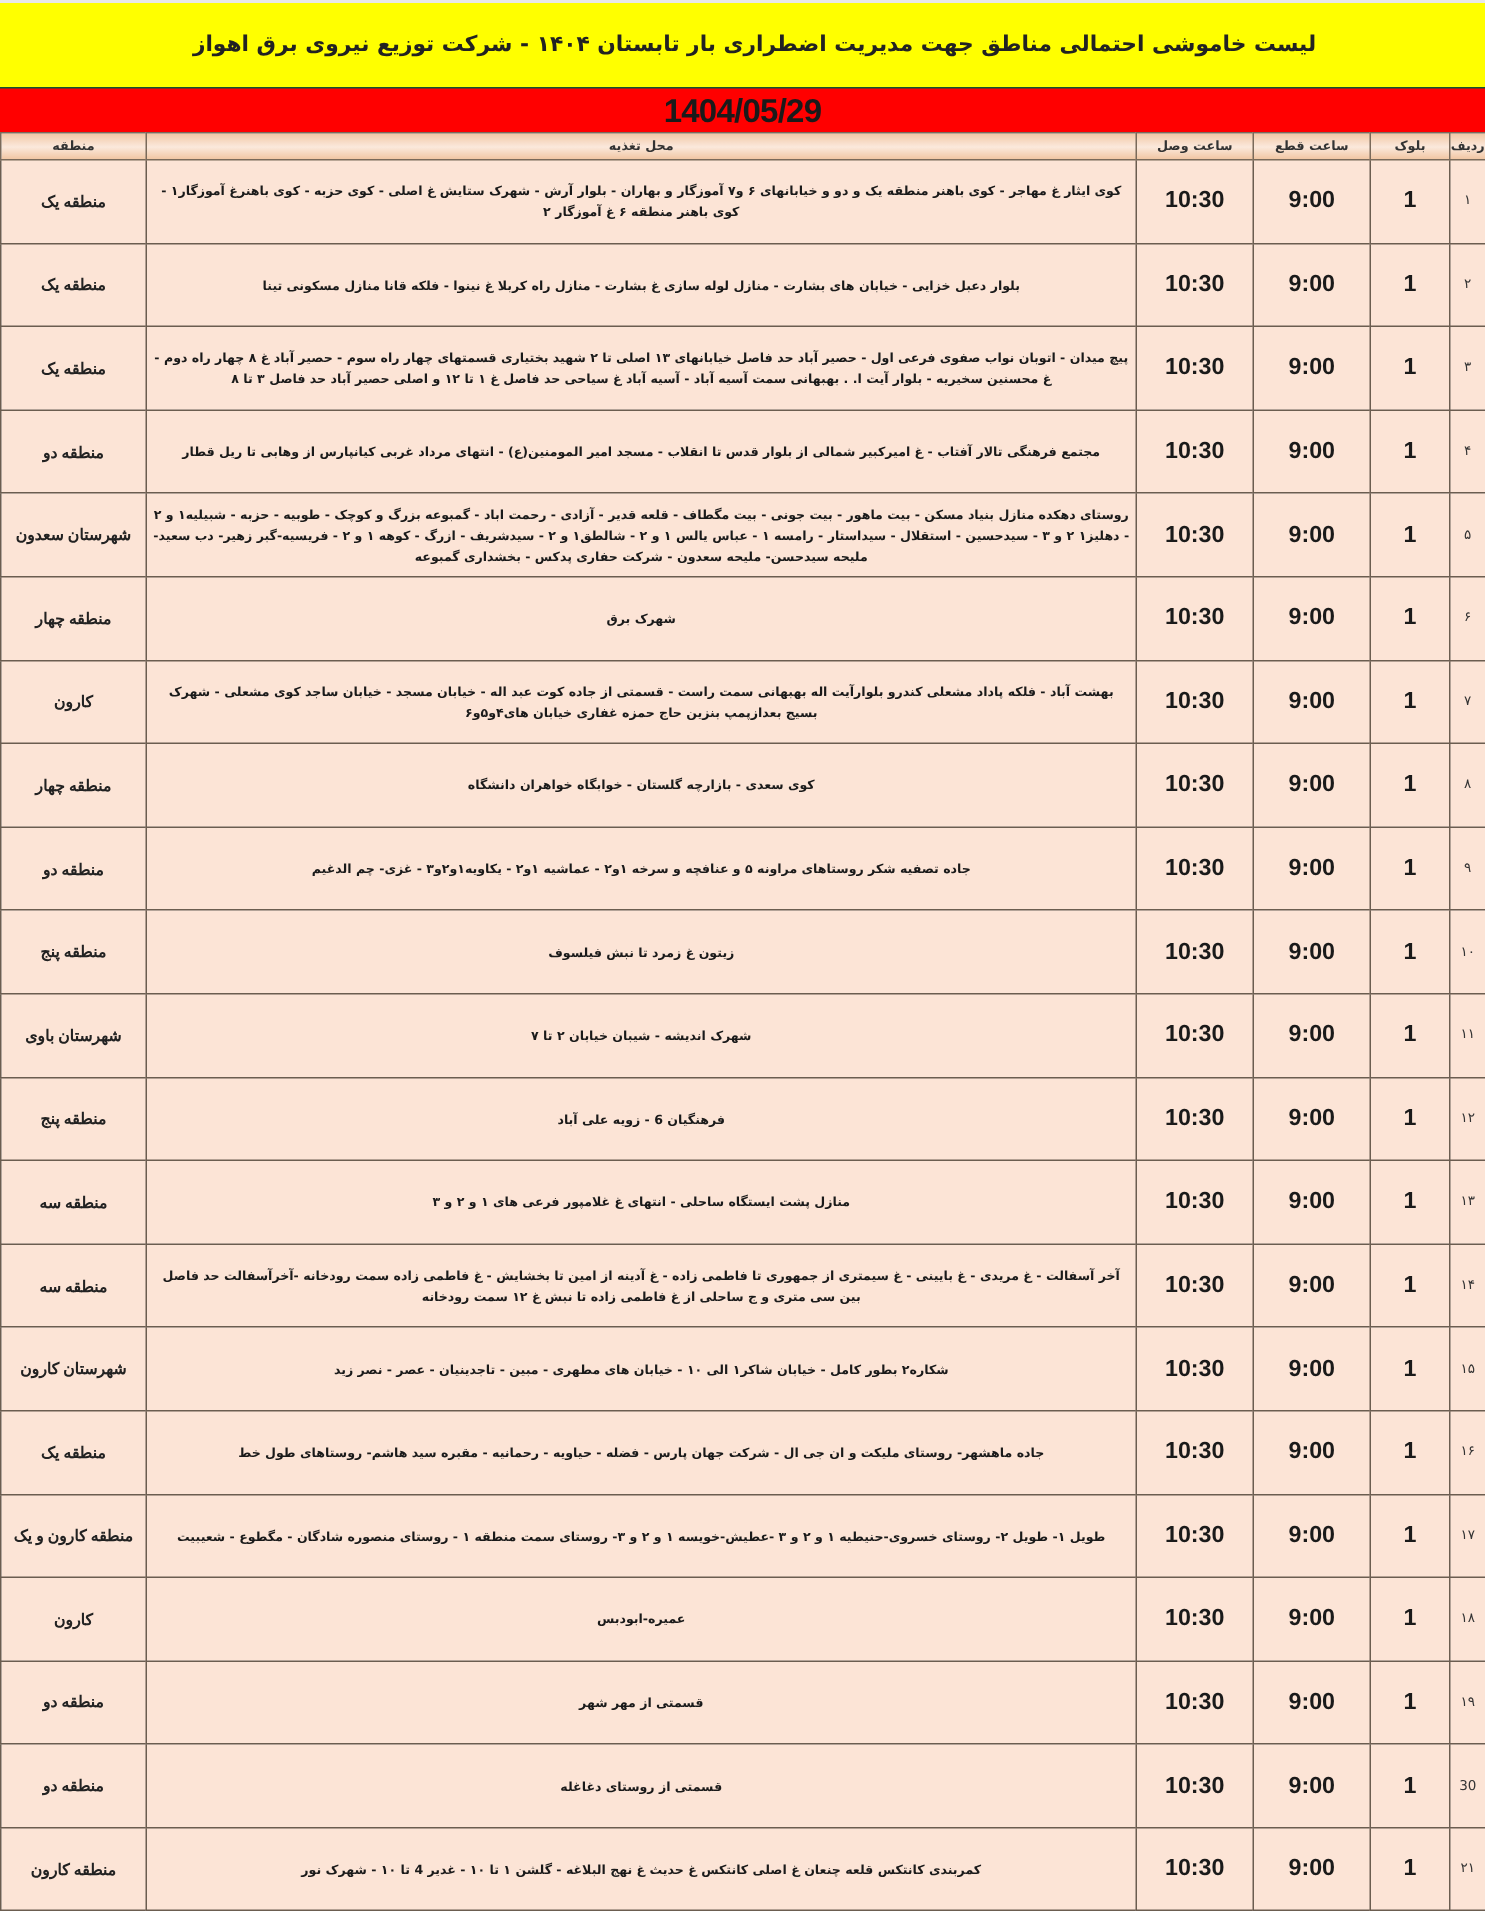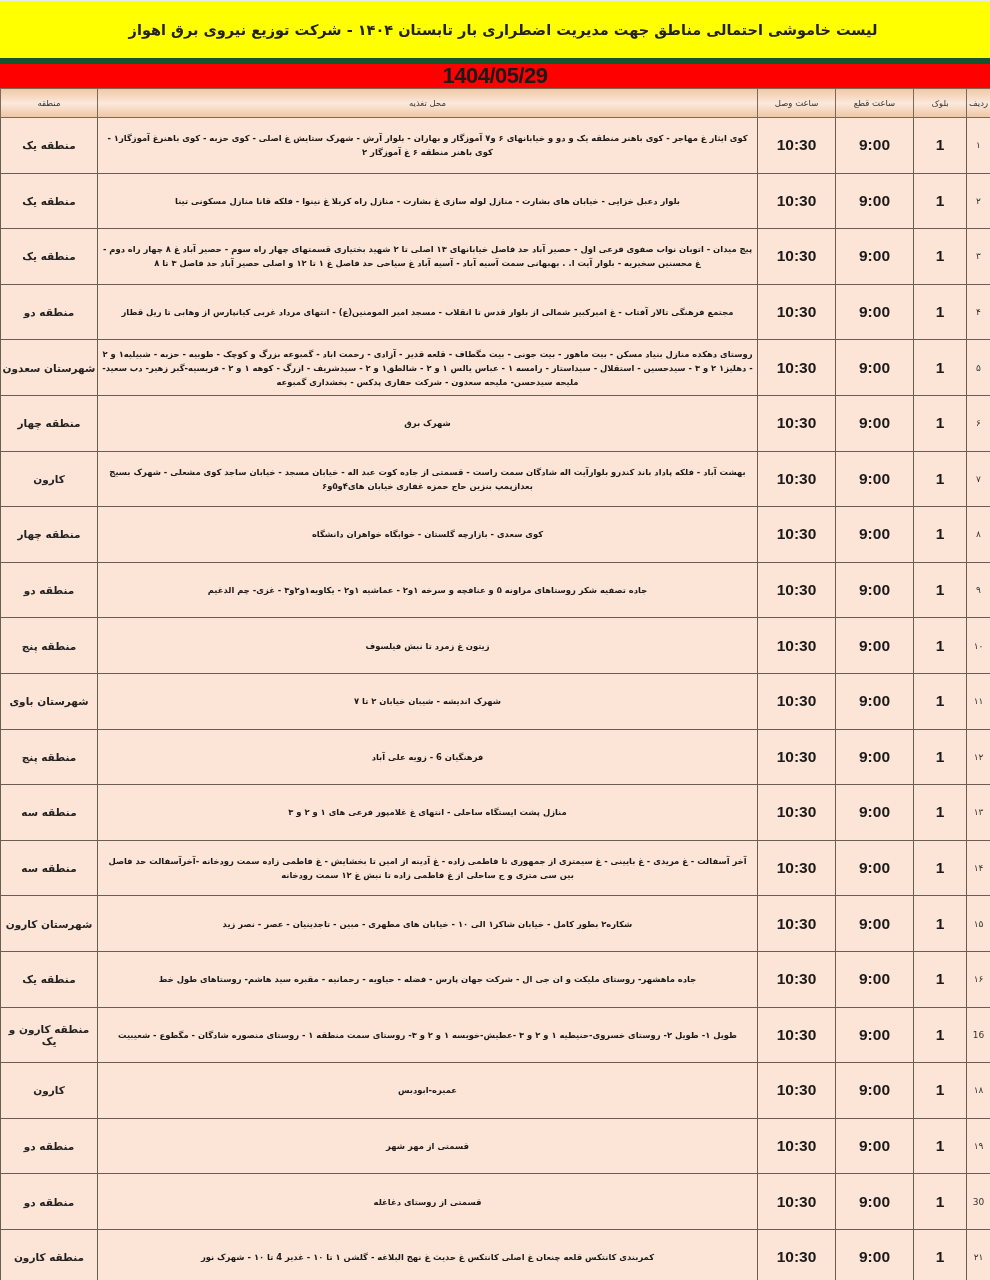--- a/index.html
+++ b/index.html
@@ -8,41 +8,41 @@
     .title-bar {
       position: absolute; left: 0; top: 0; width: 990px; height: 58px;
       background: #ffff00; border-top: 2px solid #e8e8e8;
       display: flex; align-items: center; justify-content: center;
       direction: rtl;
       padding-left: 16px;
     }
     .title-bar span { font-size: 14.5px; font-weight: bold; color: #222; }
     .date-bar {
       position: absolute; left: 0; top: 58px; width: 990px; height: 30px;
-      background: #ff0000; border-top: 6px solid #14532d;
+      background: #ff0000; border-top: 1px solid #14532d;
       display: flex; align-items: center; justify-content: center;
     }
     .date-bar span { font-family: "Liberation Sans", sans-serif; font-size: 22px; font-weight: bold; color: #1a1a1a; letter-spacing: -0.5px; }
     table {
       position: absolute; left: 0; top: 88px; width: 990px;
       border-collapse: collapse; table-layout: fixed; direction: rtl;
     }
     th {
-      height: 29px; font-size: 8.5px; font-weight: normal; color: #333;
+      height: 18px; font-size: 8.5px; font-weight: bold; color: #333;
       background: linear-gradient(to bottom, #f2c9a8 0%, #fbe9dc 50%, #f0c4a0 100%);
       border: 1px solid #7a6a5a; text-align: center; vertical-align: middle;
     }
     td {
       height: 55.6px; background: #fce4d6; border: 1.5px solid #6b5d50;
       text-align: center; vertical-align: middle; color: #1a1a1a;
     }
     td.num { font-size: 9px; color: #333; }
     td.blk, td.time { font-family: "Liberation Sans", sans-serif; font-weight: bold; font-size: 15.5px; }
     td.loc { font-size: 8.4px; font-weight: bold; line-height: 14px; padding: 0 4px; }
-    td.reg { font-size: 10.5px; font-weight: bold; color: #222; }
+    td.reg { font-size: 10.5px; font-weight: bold; color: #222; font-family: Liberation Serif, serif; }
   </style>
 </head>
 <body>
 
 <div class="title-bar">
   <span>لیست خاموشی احتمالی مناطق جهت مدیریت اضطراری بار تابستان ۱۴۰۴ - شرکت توزیع نیروی برق اهواز</span>
 </div>
 <div class="date-bar">
   <span>1404/05/29</span>
 </div>
@@ -113,21 +113,21 @@
         <td class="time">9:00</td>
         <td class="time">10:30</td>
         <td class="loc">شهرک برق</td>
         <td class="reg">منطقه چهار</td>
       </tr>
       <tr>
         <td class="num">۷</td>
         <td class="blk">1</td>
         <td class="time">9:00</td>
         <td class="time">10:30</td>
-        <td class="loc">بهشت آباد - فلکه پاداد باند کندرو بلوارآیت اله شادگان سمت راست - قسمتی از جاده کوت عبد اله - خیابان مسجد - خیابان ساجد کوی مشعلی - شهرک بسیج بعدازپمپ بنزین حاج حمزه غفاری خیابان های۴و۵و۶</td>
+        <td class="loc">بهشت آباد - فلکه پاداد مشعلی کندرو بلوارآیت اله بهبهانی سمت راست - قسمتی از جاده کوت عبد اله - خیابان مسجد - خیابان ساجد کوی مشعلی - شهرک بسیج بعدازپمپ بنزین حاج حمزه غفاری خیابان های۴و۵و۶</td>
         <td class="reg">کارون</td>
       </tr>
       <tr>
         <td class="num">۸</td>
         <td class="blk">1</td>
         <td class="time">9:00</td>
         <td class="time">10:30</td>
         <td class="loc">کوی سعدی - بازارچه گلستان - خوابگاه خواهران دانشگاه</td>
         <td class="reg">منطقه چهار</td>
       </tr>
@@ -189,21 +189,21 @@
       </tr>
       <tr>
         <td class="num">۱۶</td>
         <td class="blk">1</td>
         <td class="time">9:00</td>
         <td class="time">10:30</td>
         <td class="loc">جاده ماهشهر- روستای ملیکت و ان جی ال - شرکت جهان پارس - فضله - حیاویه - رحمانیه - مقبره سید هاشم- روستاهای طول خط</td>
         <td class="reg">منطقه یک</td>
       </tr>
       <tr>
-        <td class="num">16</td>
+        <td class="num">۱۷</td>
         <td class="blk">1</td>
         <td class="time">9:00</td>
         <td class="time">10:30</td>
         <td class="loc">طویل ۱- طویل ۲- روستای خسروی-حنیطیه ۱ و ۲ و ۳ -عطیش-خویسه ۱ و ۲ و ۳- روستای سمت منطقه ۱ - روستای منصوره شادگان - مگطوع - شعیبیت</td>
         <td class="reg">منطقه کارون و یک</td>
       </tr>
       <tr>
         <td class="num">۱۸</td>
         <td class="blk">1</td>
         <td class="time">9:00</td>

